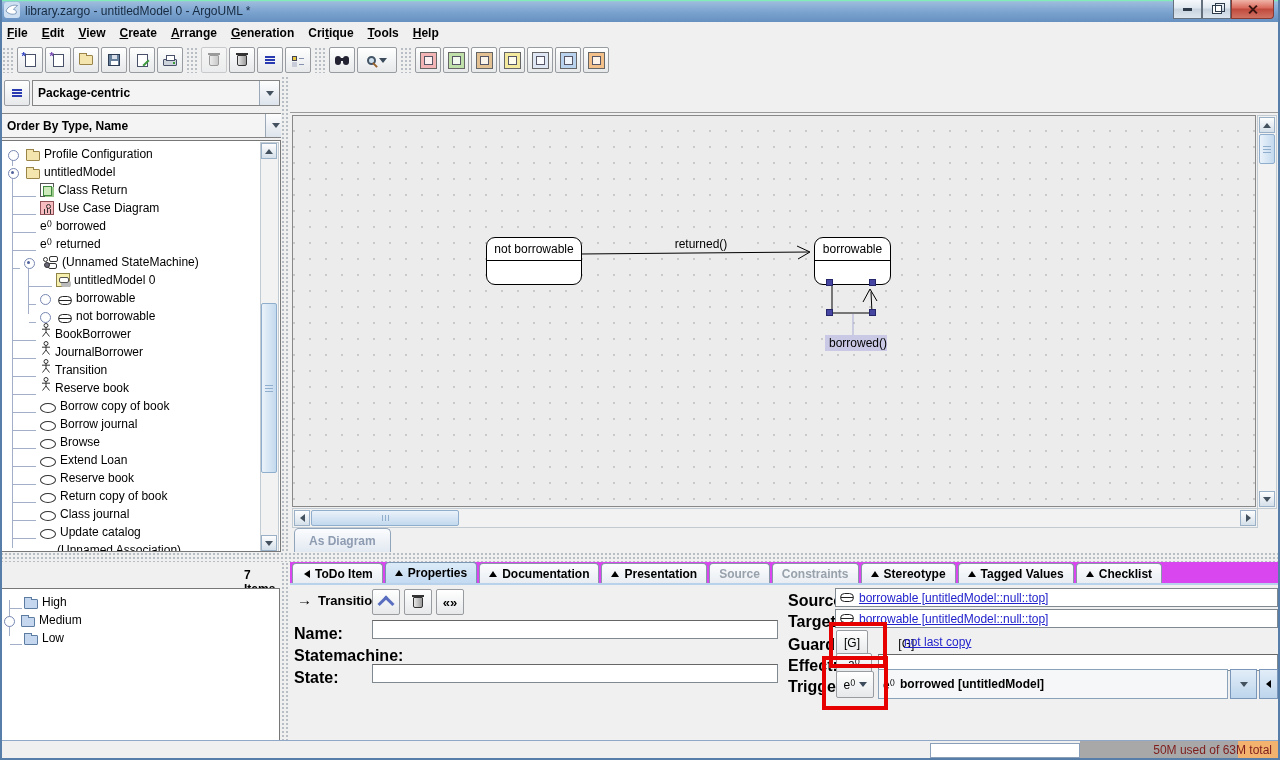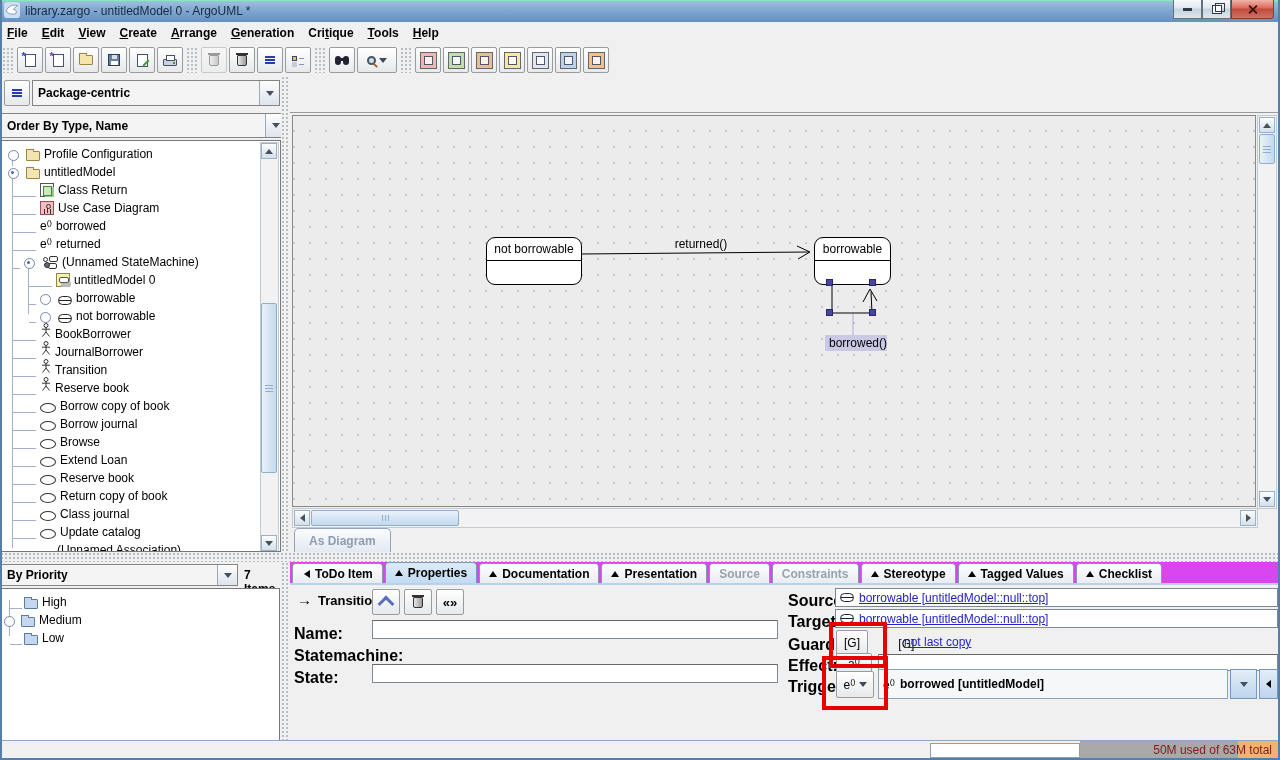--- a/index.html
+++ b/index.html
@@ -630,26 +630,20 @@
       </div>
   </div>
   <div id="asdiag">
       <span>As Diagram</span>
     </div>
 </div>
 
 <div class="abs dots" id="hsplit"></div>
 
 <div class="abs" id="todo">
-  <div class="combo abs" style="left:1px;top:2px;width:237px;height:22px">
-    <span>By Priority</span>
-    <span class="dd">
-        <span class="tri dn"></span>
-      </span>
-  </div>
   <span class="abs" style="left:244px;top:6px;font-weight:bold">7 Items</span>
   <div id="todobox">
     <div class="vline" style="left:7px;top:11px;height:36px"></div>
     <div class="trow" style="top:2px">
       <span class="stub" style="margin-left:8px;width:12px"></span>
       <span class="ic ic-folder blue" style="margin-left:2px"></span>
       <span class="tlabel">High</span>
     </div>
     <div class="trow" style="top:20px">
       <span class="hdl" style="margin-left:2px"></span>

